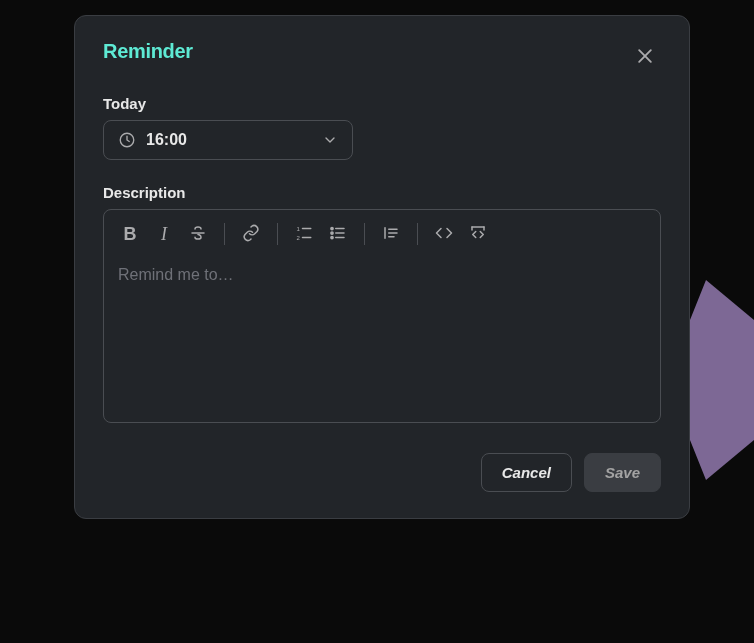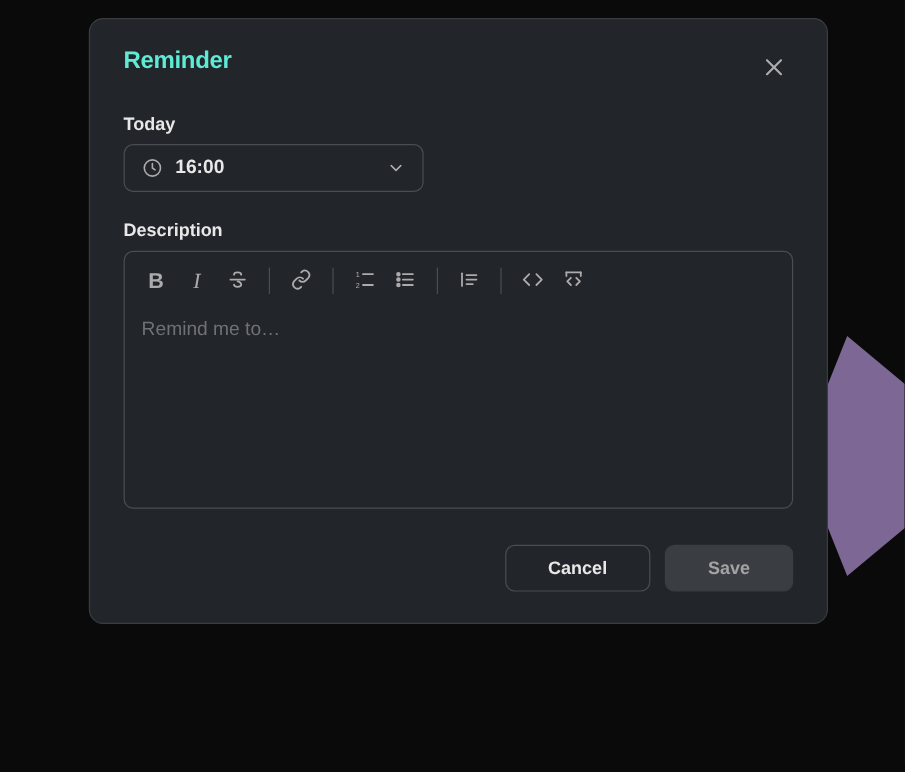--- a/index.html
+++ b/index.html
@@ -173,26 +173,27 @@
     .editor-textarea::placeholder {
       color: #6f7178;
     }
     .modal-footer {
       display: flex;
       justify-content: flex-end;
       gap: 12px;
       margin-top: 30px;
     }
     .btn {
-      padding: 10px 35px;
+      padding: 10px 20px;
       border-radius: 8px;
       font-size: 15px;
       font-weight: 700;
       cursor: pointer;
       border: 1px solid transparent;
+      font-style: italic;
     }
     .btn-cancel {
       background: transparent;
       border: 1px solid #4a4d52;
       color: #e8e8e8;
     }
     .btn-save {
       background: #3a3d42;
       border: 1px solid #3a3d42;
       color: #a3a3a3;

